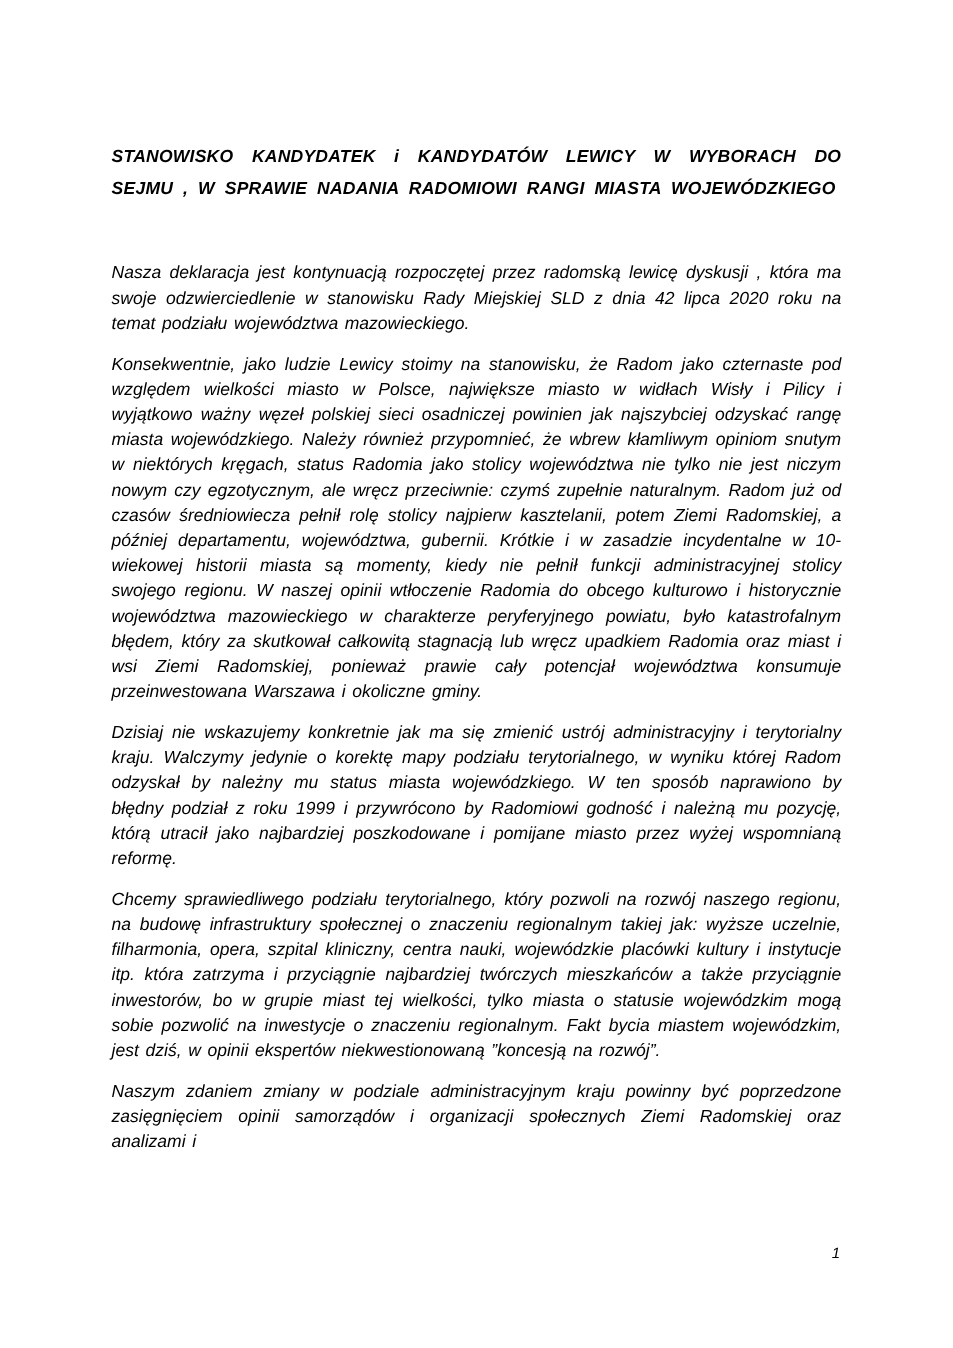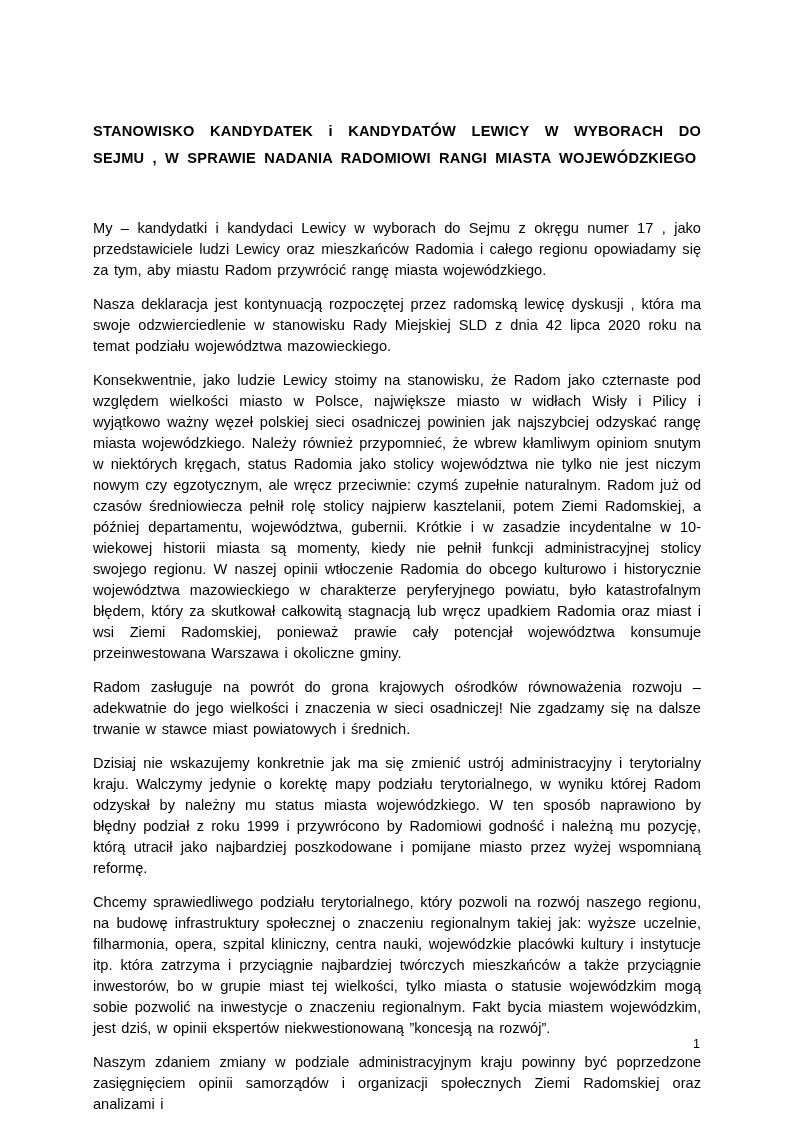--- a/index.html
+++ b/index.html
@@ -9,20 +9,21 @@
     background: #ffffff;
     font-family: "Liberation Sans", sans-serif;
     color: #000000;
   }
   .page {
     position: relative;
     width: 794px;
     height: 1123px;
     background: #ffffff;
     overflow: hidden;
+    font-style: italic;
   }
   .content {
     position: absolute;
     left: 93px;
     top: 118px;
     width: 608px;
   }
   .doc-title {
     font-size: 14.6px;
     font-weight: bold;
@@ -49,22 +50,20 @@
     color: #000000;
     text-align: right;
   }
 </style>
 </head>
 <body>
 
 <div class="page">
   <div class="content">
     <h1 class="doc-title">STANOWISKO KANDYDATEK i KANDYDATÓW LEWICY W WYBORACH DO SEJMU , W SPRAWIE NADANIA RADOMIOWI RANGI MIASTA WOJEWÓDZKIEGO</h1>
-    <p class="doc-paragraph">My – kandydatki i kandydaci Lewicy w wyborach do Sejmu z okręgu numer 17 , jako przedstawiciele ludzi Lewicy oraz mieszkańców Radomia i całego regionu opowiadamy się za tym, aby miastu Radom przywrócić rangę miasta wojewódzkiego.</p>
     <p class="doc-paragraph">Nasza deklaracja jest kontynuacją rozpoczętej przez radomską lewicę dyskusji , która ma swoje odzwierciedlenie w stanowisku Rady Miejskiej SLD z dnia 42 lipca 2020 roku na temat podziału województwa mazowieckiego.</p>
     <p class="doc-paragraph">Konsekwentnie, jako ludzie Lewicy stoimy na stanowisku, że Radom jako czternaste pod względem wielkości miasto w Polsce, największe miasto w widłach Wisły i Pilicy i wyjątkowo ważny węzeł polskiej sieci osadniczej powinien jak najszybciej odzyskać rangę miasta wojewódzkiego. Należy również przypomnieć, że wbrew kłamliwym opiniom snutym w niektórych kręgach, status Radomia jako stolicy województwa nie tylko nie jest niczym nowym czy egzotycznym, ale wręcz przeciwnie: czymś zupełnie naturalnym. Radom już od czasów średniowiecza pełnił rolę stolicy najpierw kasztelanii, potem Ziemi Radomskiej, a później departamentu, województwa, gubernii. Krótkie i w zasadzie incydentalne w 10-wiekowej historii miasta są momenty, kiedy nie pełnił funkcji administracyjnej stolicy swojego regionu. W naszej opinii wtłoczenie Radomia do obcego kulturowo i historycznie województwa mazowieckiego w charakterze peryferyjnego powiatu, było katastrofalnym błędem, który za skutkował całkowitą stagnacją lub wręcz upadkiem Radomia oraz miast i wsi Ziemi Radomskiej, ponieważ prawie cały potencjał województwa konsumuje przeinwestowana Warszawa i okoliczne gminy.</p>
-    <p class="doc-paragraph">Radom zasługuje na powrót do grona krajowych ośrodków równoważenia rozwoju – adekwatnie do jego wielkości i znaczenia w sieci osadniczej! Nie zgadzamy się na dalsze trwanie w stawce miast powiatowych i średnich.</p>
     <p class="doc-paragraph">Dzisiaj nie wskazujemy konkretnie jak ma się zmienić ustrój administracyjny i terytorialny kraju. Walczymy jedynie o korektę mapy podziału terytorialnego, w wyniku której Radom odzyskał by należny mu status miasta wojewódzkiego. W ten sposób naprawiono by błędny podział z roku 1999 i przywrócono by Radomiowi godność i należną mu pozycję, którą utracił jako najbardziej poszkodowane i pomijane miasto przez wyżej wspomnianą reformę.</p>
     <p class="doc-paragraph">Chcemy sprawiedliwego podziału terytorialnego, który pozwoli na rozwój naszego regionu, na budowę infrastruktury społecznej o znaczeniu regionalnym takiej jak: wyższe uczelnie, filharmonia, opera, szpital kliniczny, centra nauki, wojewódzkie placówki kultury i instytucje itp. która zatrzyma i przyciągnie najbardziej twórczych mieszkańców a także przyciągnie inwestorów, bo w grupie miast tej wielkości, tylko miasta o statusie wojewódzkim mogą sobie pozwolić na inwestycje o znaczeniu regionalnym. Fakt bycia miastem wojewódzkim, jest dziś, w opinii ekspertów niekwestionowaną ”koncesją na rozwój”.</p>
     <p class="doc-paragraph">Naszym zdaniem zmiany w podziale administracyjnym kraju powinny być poprzedzone zasięgnięciem opinii samorządów i organizacji społecznych Ziemi Radomskiej oraz analizami i</p>
   </div>
   <div class="page-number">1</div>
 </div>
 
 </body></html>

